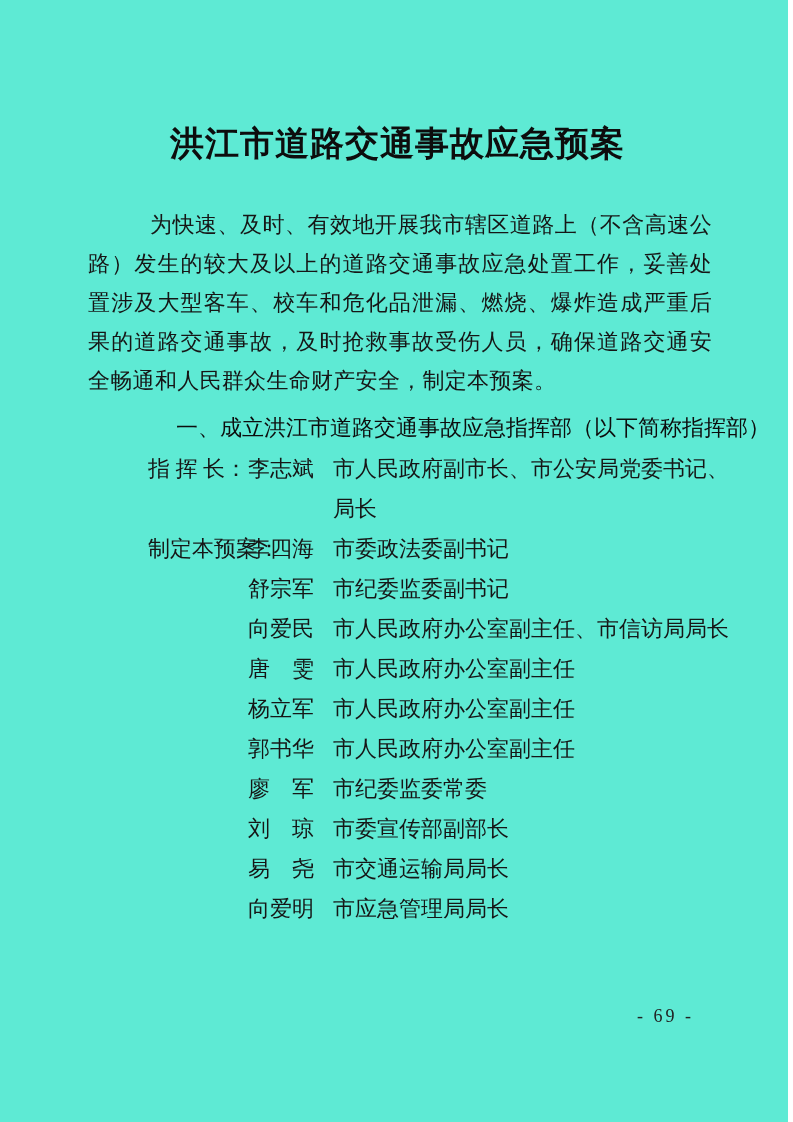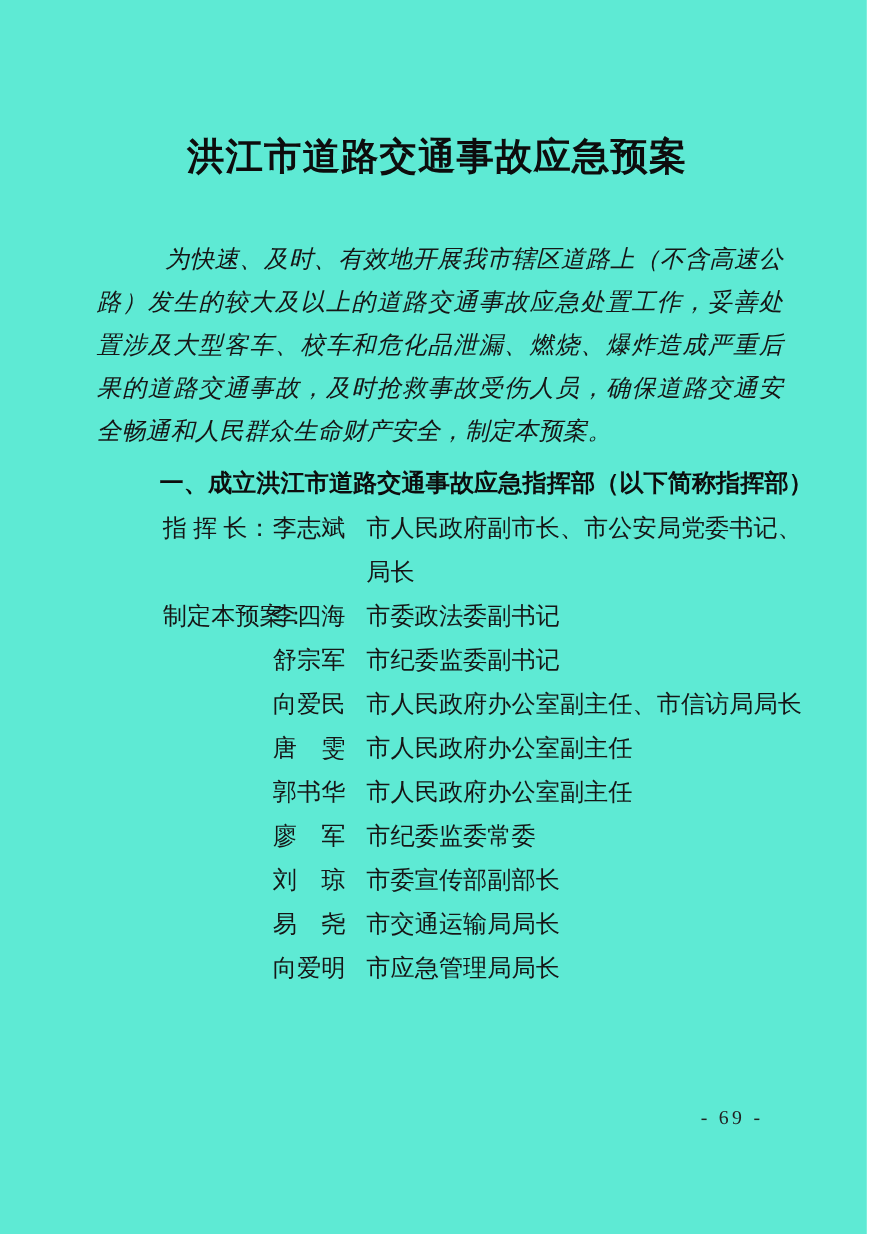--- a/index.html
+++ b/index.html
@@ -20,36 +20,35 @@
     font-size: 34px;
     font-weight: bold;
     text-align: center;
     letter-spacing: 1px;
     line-height: 52px;
     font-family: "Liberation Serif", "DejaVu Serif", serif;
     color: #0d0d0d;
     white-space: nowrap;
   }
   .intro-para {
-    margin-top: 46px;
+    margin-top: 35px;
     width: 624px;
     font-size: 22px;
     line-height: 39px;
     text-align: justify;
     text-indent: 62px;
     letter-spacing: 0.3px;
     color: #161616;
-    font-style: italic;
   }
   .section-heading {
     margin-top: 8px;
-    margin-left: 57px;
+    margin-left: 88px;
     font-family: "Liberation Sans", "DejaVu Sans", sans-serif;
     font-size: 22px;
-    font-weight: bold;
+    font-weight: normal;
     line-height: 40px;
     letter-spacing: 0px;
     color: #0d0d0d;
     white-space: nowrap;
     text-align: right;
   }
   .roster { margin-top: 1px; }
   .roster-row {
     margin-left: 60px;
     line-height: 40px;
@@ -105,20 +104,23 @@
     <div class="roster-row">
       <span class="roster-label"></span><span class="roster-name">舒宗军</span><span class="roster-pos">市纪委监委副书记</span>
     </div>
     <div class="roster-row">
       <span class="roster-label"></span><span class="roster-name">向爱民</span><span class="roster-pos">市人民政府办公室副主任、市信访局局长</span>
     </div>
     <div class="roster-row">
       <span class="roster-label"></span><span class="roster-name">唐　雯</span><span class="roster-pos">市人民政府办公室副主任</span>
     </div>
     <div class="roster-row">
+      <span class="roster-label"></span><span class="roster-name">杨立军</span><span class="roster-pos">市人民政府办公室副主任</span>
+    </div>
+    <div class="roster-row">
       <span class="roster-label"></span><span class="roster-name">郭书华</span><span class="roster-pos">市人民政府办公室副主任</span>
     </div>
     <div class="roster-row">
       <span class="roster-label"></span><span class="roster-name">廖　军</span><span class="roster-pos">市纪委监委常委</span>
     </div>
     <div class="roster-row">
       <span class="roster-label"></span><span class="roster-name">刘　琼</span><span class="roster-pos">市委宣传部副部长</span>
     </div>
     <div class="roster-row">
       <span class="roster-label"></span><span class="roster-name">易　尧</span><span class="roster-pos">市交通运输局局长</span>

